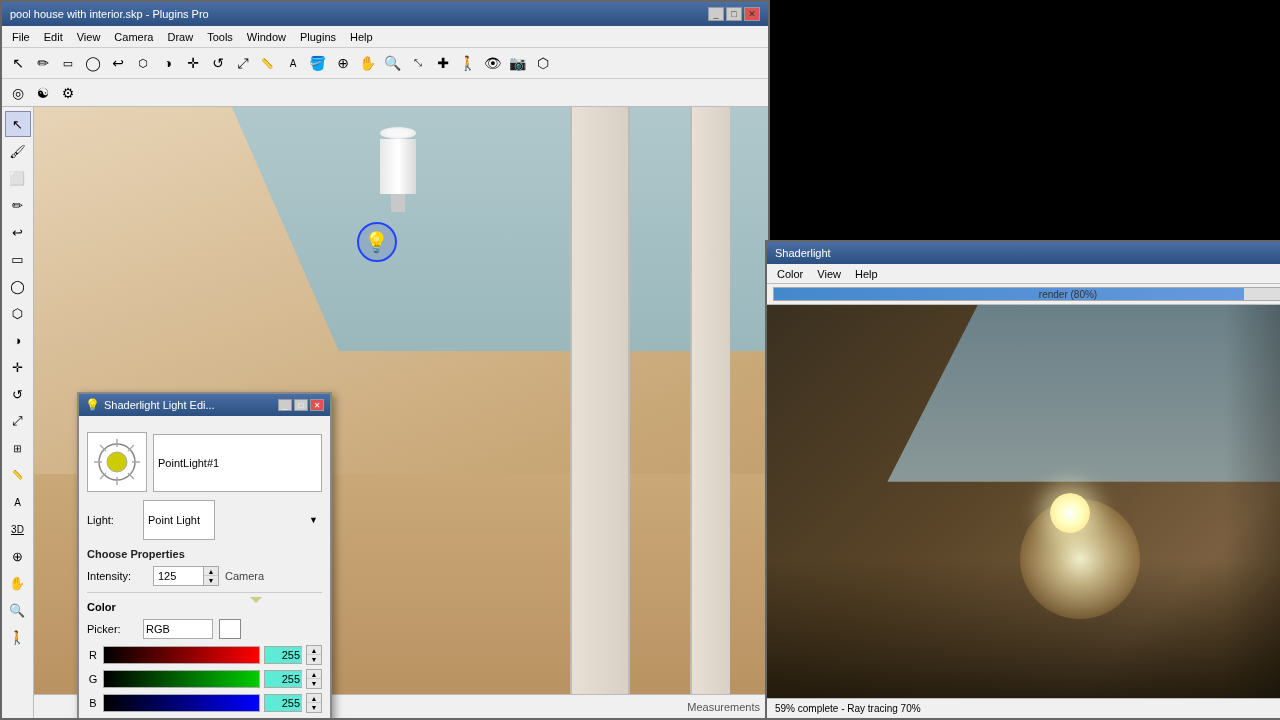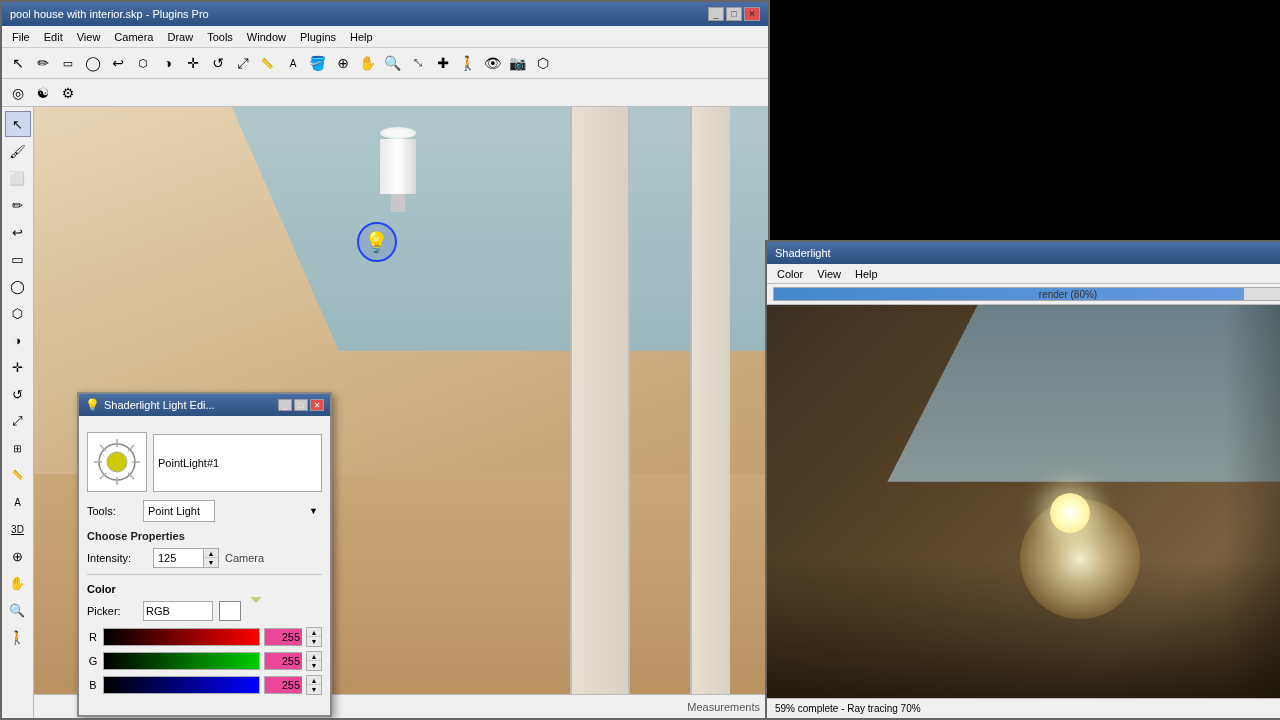--- a/index.html
+++ b/index.html
@@ -287,21 +287,21 @@
       margin-bottom: 8px;
     }
 
     #type-label {
       font-size: 11px;
       width: 50px;
     }
 
     #type-select {
       flex: 1;
-      height: 22px;
+      height: 40px;
       border: 1px solid #aaa;
       background: white;
       font-size: 11px;
       padding: 0 4px;
       appearance: none;
       cursor: pointer;
     }
 
     .select-wrapper {
       flex: 1;
@@ -456,21 +456,21 @@
     }
 
     .color-bar-fill {
       height: 100%;
     }
 
     .channel-value {
       width: 38px; height: 18px;
       border: 1px solid #aaa;
       border-right: none;
-      background: #ec4899;
+      background: #5eead4;
       font-size: 11px;
       padding: 0 2px;
       text-align: right;
     }
 
     
     #render-window {
       position: absolute;
       left: 765px; top: 240px;
       width: 606px; height: 480px;
@@ -763,21 +763,21 @@
               <line x1="42" y1="8" x2="36" y2="14" stroke="#aaa" stroke-width="1.5"></line>
               <line x1="8" y1="42" x2="14" y2="36" stroke="#aaa" stroke-width="1.5"></line>
             </svg>
           </div>
           <div style="flex:1; display:flex; flex-direction:column; justify-content:flex-start; padding-top:2px;">
             <input type="text" id="light-name-input" style="width: 100%; height: 22px; border: 1px solid rgb(170, 170, 170); padding: 2px 4px; font-size: 11px; background: white;" value="PointLight#1">
           </div>
         </div>
 
         <div id="type-row">
-          <span id="type-label">Tools:</span>
+          <span id="type-label">Light:</span>
           <div class="select-wrapper">
             <select id="type-select">
               <option>Point Light</option>
               <option>Spot Light</option>
               <option>Distant Light</option>
             </select>
             <span class="select-arrow">▼</span>
           </div>
         </div>
 

